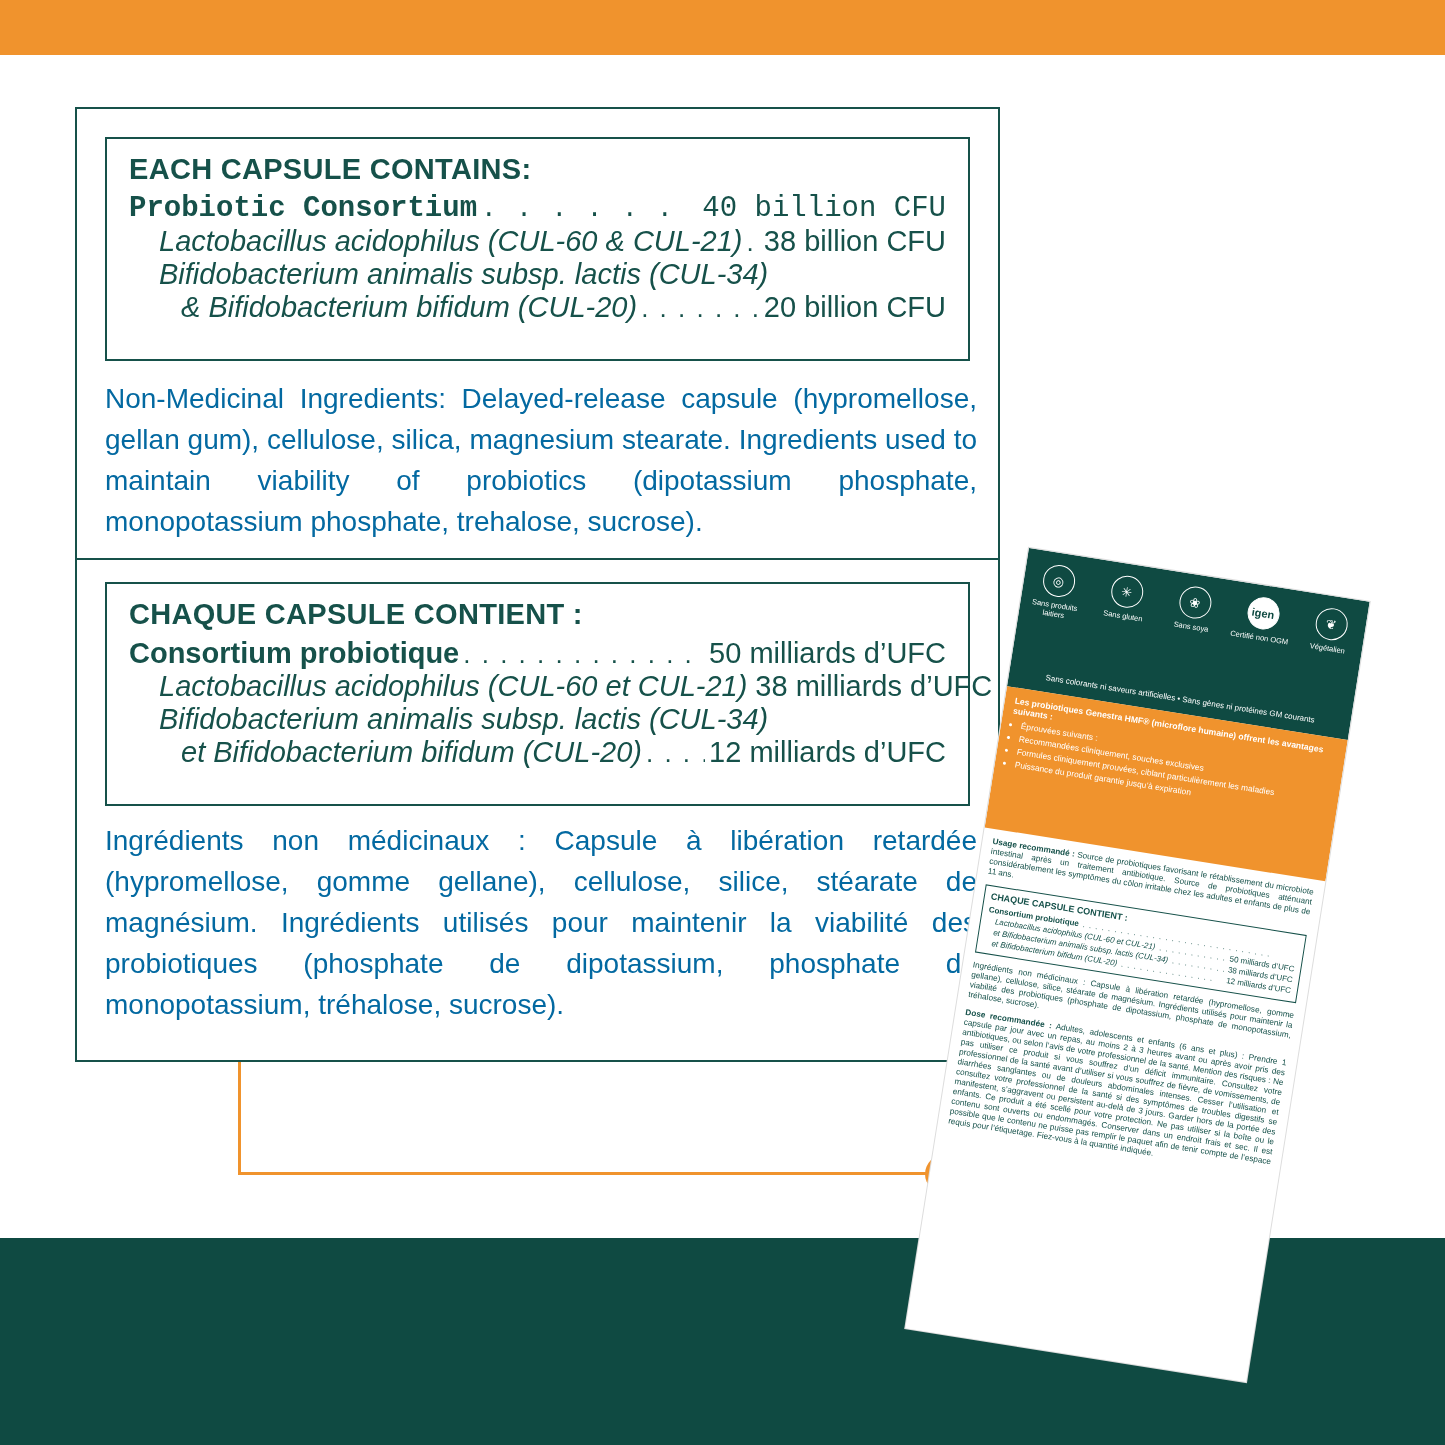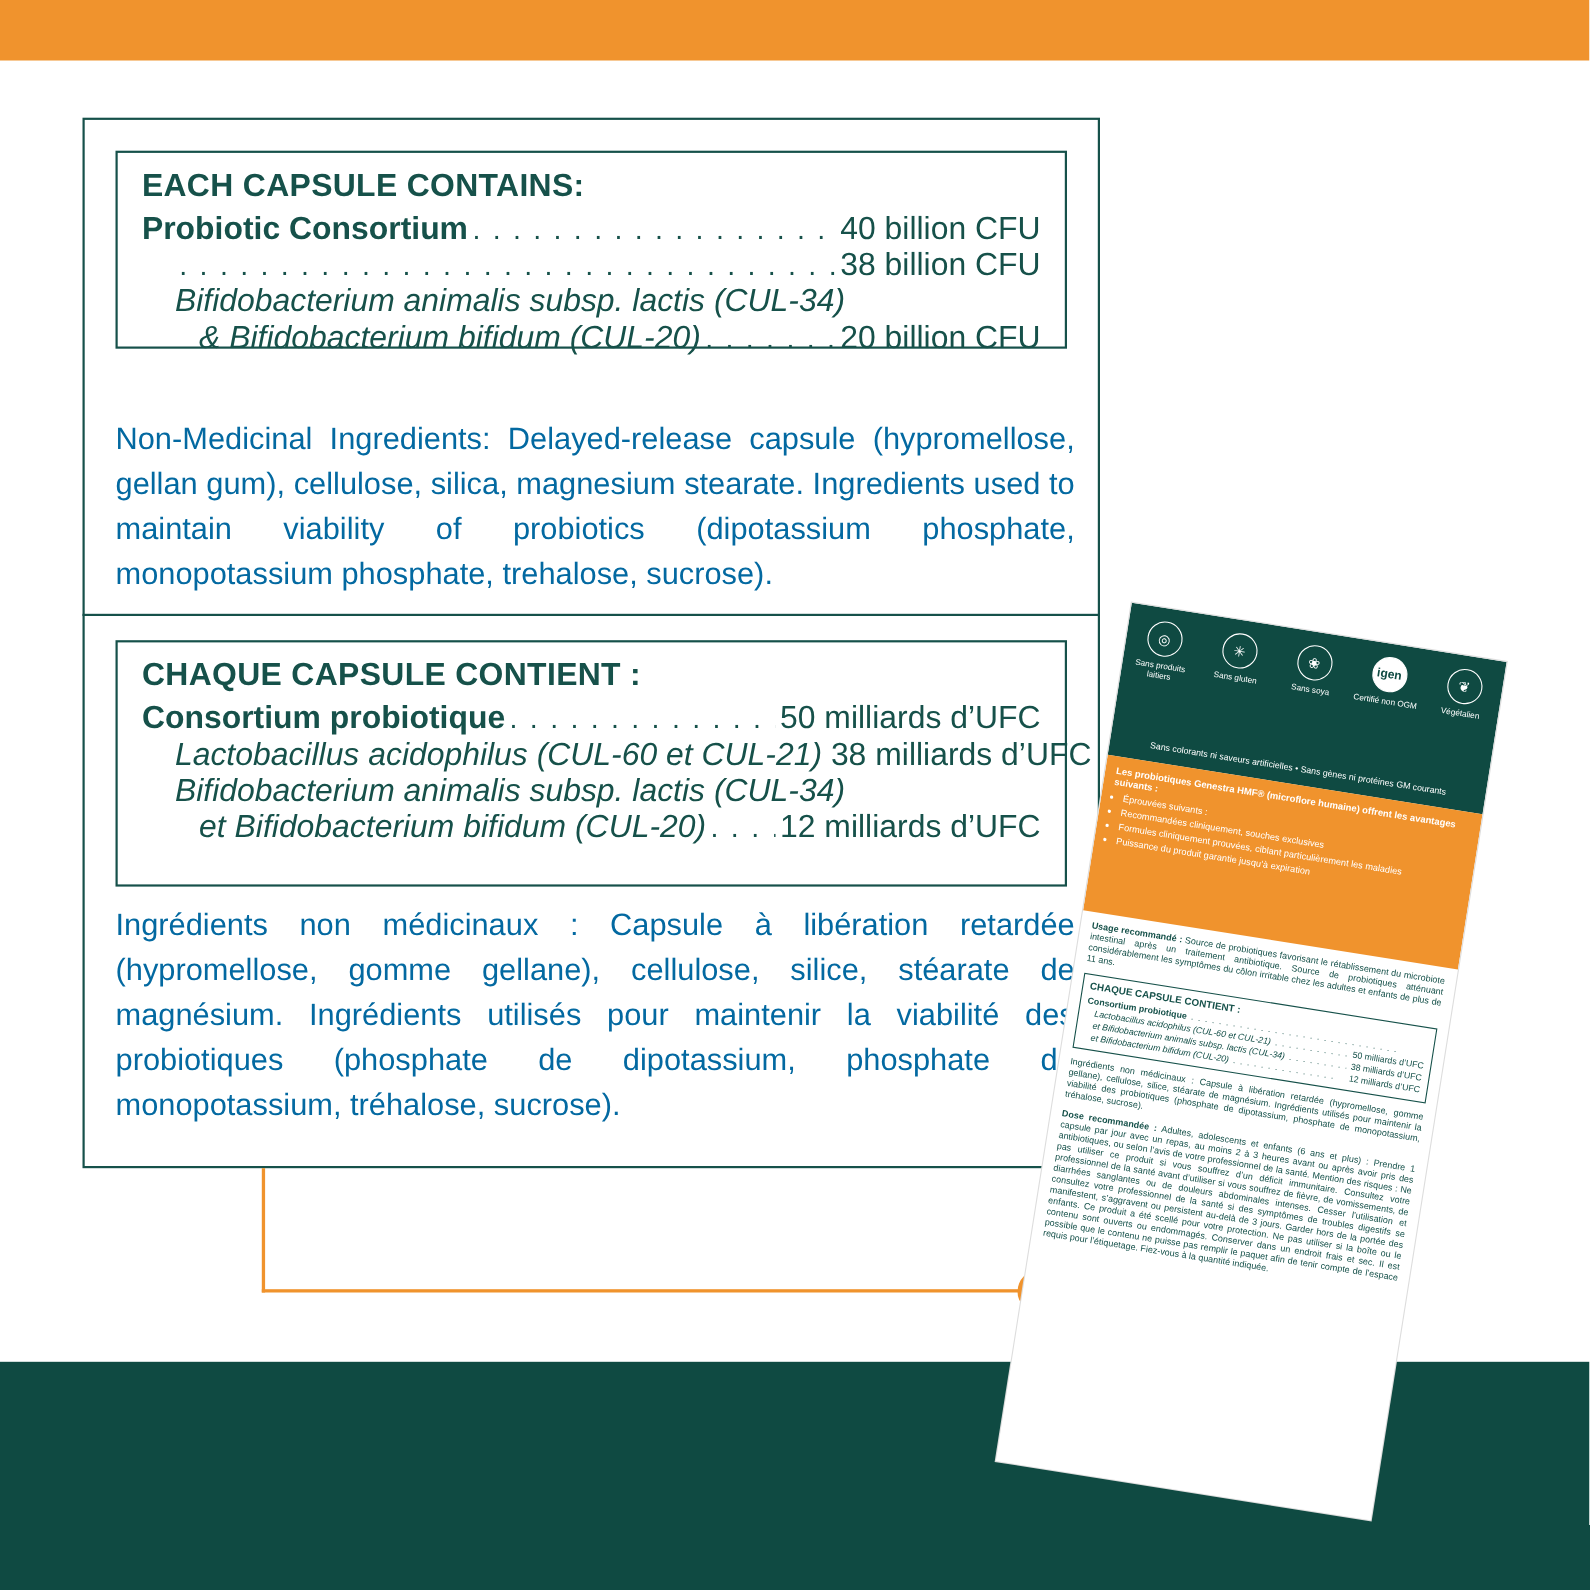--- a/index.html
+++ b/index.html
@@ -29,21 +29,21 @@
   }
   .divider{
     position:absolute;left:75px;top:558px;width:925px;height:2px;background:#16514a;
   }
 
   .inner-box{
     position:absolute;
     border:2px solid #16514a;
     box-sizing:border-box;
   }
-  #box-en{ left:105px; top:137px; width:865px; height:180px; }
+  #box-en{ left:105px; top:137px; width:865px; height:224px; }
   #box-fr{ left:105px; top:582px; width:865px; height:224px; }
 
   .sec-title{
     font-size:29px;font-weight:bold;letter-spacing:.3px;
     color:#16514a;
   }
   .line{
     display:flex;align-items:baseline;white-space:nowrap;
     font-size:29px;color:#16514a;
   }
@@ -143,26 +143,27 @@
 
 <div class="top-bar"></div>
 <div class="bottom-band"></div>
 
 <div class="panel"></div>
 <div class="divider"></div>
 
 <div class="inner-box" id="box-en">
   <div style="padding:14px 22px 0 22px;">
     <div class="sec-title">EACH CAPSULE CONTAINS:</div>
-    <div class="line" style="margin-top:6px;">
+    <div class="line" style="margin-top:6px;font-family:Liberation Mono, monospace;">
       <span class="lead bold">Probiotic Consortium</span>
       <span class="dots">. . . . . . . . . . . . . . . . . . . . . . . . . . . . . . . . . . . . . . . . . . . . . . .</span>
       <span class="val">40 billion CFU</span>
     </div>
     <div class="line indent1">
+      <span class="lead ital">Lactobacillus acidophilus (CUL-60 &amp; CUL-21)</span>
       <span class="dots">. . . . . . . . . . . . . . . . . . . . . . . . . . . . . . . . . . . . . . . . . . . . . . .</span>
       <span class="val">38 billion CFU</span>
     </div>
     <div class="line indent1">
       <span class="lead ital">Bifidobacterium animalis subsp. lactis (CUL-34)</span>
     </div>
     <div class="line indent2">
       <span class="lead ital">&amp; Bifidobacterium bifidum (CUL-20)</span>
       <span class="dots">. . . . . . . . . . . . . . . . . . . . . . . . . . . . . . . . . . . . . . . . . . . . . . .</span>
       <span class="val">20 billion CFU</span>

